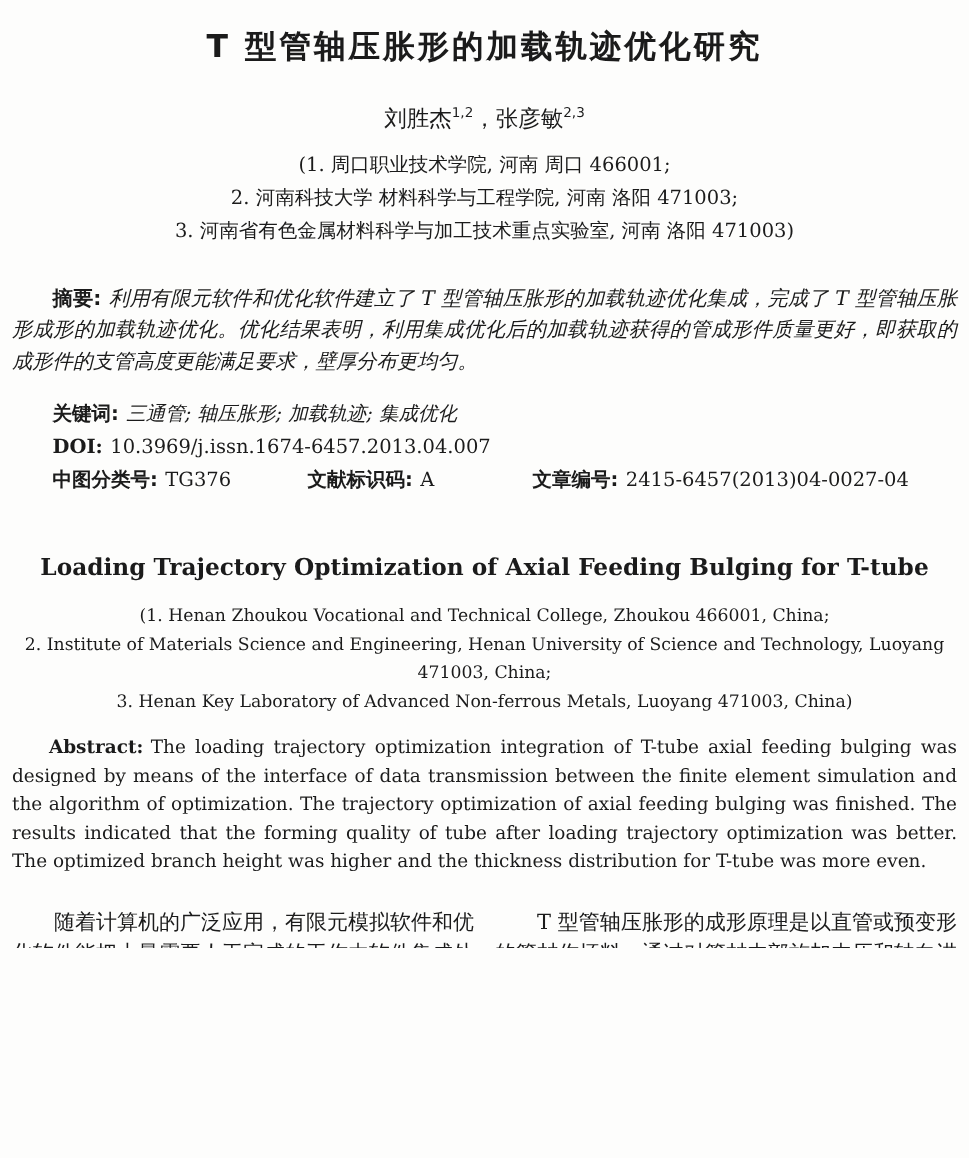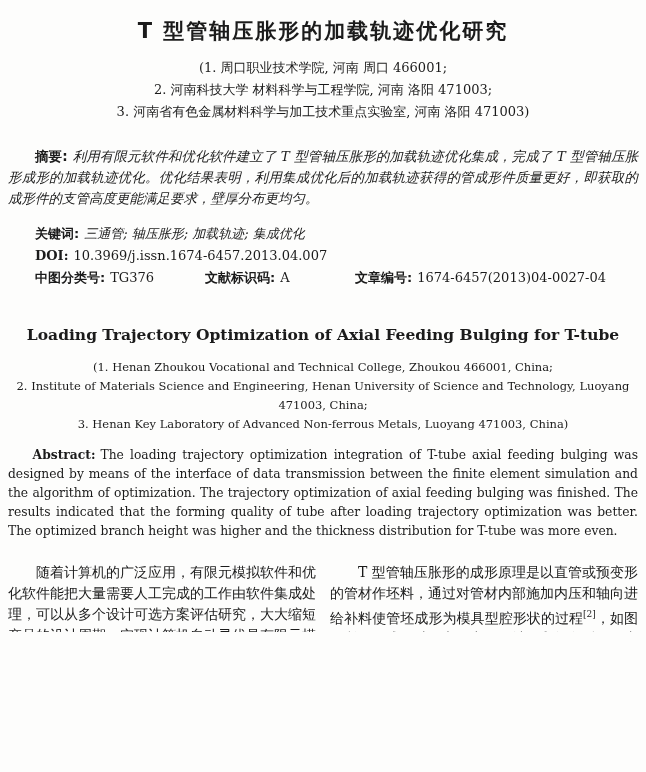--- a/index.html
+++ b/index.html
@@ -52,41 +52,44 @@
     font-family: "DejaVu Sans", "Liberation Sans", sans-serif; }
   .section-heading .sec-num { margin-right: 16px; }
 </style>
 </head>
 <body>
 
 <div class="page">
 
   <h1 class="title-cn">T 型管轴压胀形的加载轨迹优化研究</h1>
 
+  <div class="authors-cn">
+    <span>刘胜杰</span><sup>1,2</sup><span>，</span><span>张彦敏</span><sup>2,3</sup>
+  </div>
 
   <div class="affils-cn">
     <div>(1. 周口职业技术学院, 河南 周口 466001;</div>
     <div>2. 河南科技大学 材料科学与工程学院, 河南 洛阳 471003;</div>
     <div>3. 河南省有色金属材料科学与加工技术重点实验室, 河南 洛阳 471003)</div>
   </div>
 
   <p class="abstract-cn"><span class="label-bold">摘要:</span><span>利用有限元软件和优化软件建立了 T 型管轴压胀形的加载轨迹优化集成，完成了 T 型管轴压胀形成形的加载轨迹优化。优化结果表明，利用集成优化后的加载轨迹获得的管成形件质量更好，即获取的成形件的支管高度更能满足要求，壁厚分布更均匀。</span></p>
 
   <div class="meta-line">
     <span class="label-bold">关键词:</span><span class="value-kai">三通管; 轴压胀形; 加载轨迹; 集成优化</span>
   </div>
 
   <div class="meta-line">
     <span class="doi-label">DOI:</span><span>10.3969/j.issn.1674-6457.2013.04.007</span>
   </div>
 
   <div class="meta-line clc-line">
     <span class="clc-group1"><span class="label-bold">中图分类号:</span><span>TG376</span></span>
     <span class="clc-group2"><span class="label-bold">文献标识码:</span><span>A</span></span>
-    <span class="clc-group3"><span class="label-bold">文章编号:</span><span>1674-6457(2013)04-0027-04</span></span>
+    <span class="clc-group3"><span class="label-bold">文章编号:</span><span>2415-6457(2013)04-0027-04</span></span>
   </div>
 
   <h2 class="title-en">Loading Trajectory Optimization of Axial Feeding Bulging for T-tube</h2>
 
 
   <div class="affils-en">
     <div>(1. Henan Zhoukou Vocational and Technical College, Zhoukou 466001, China;</div>
     <div>2. Institute of Materials Science and Engineering, Henan University of Science and Technology, Luoyang 471003, China;</div>
     <div>3. Henan Key Laboratory of Advanced Non-ferrous Metals, Luoyang 471003, China)</div>
   </div>

